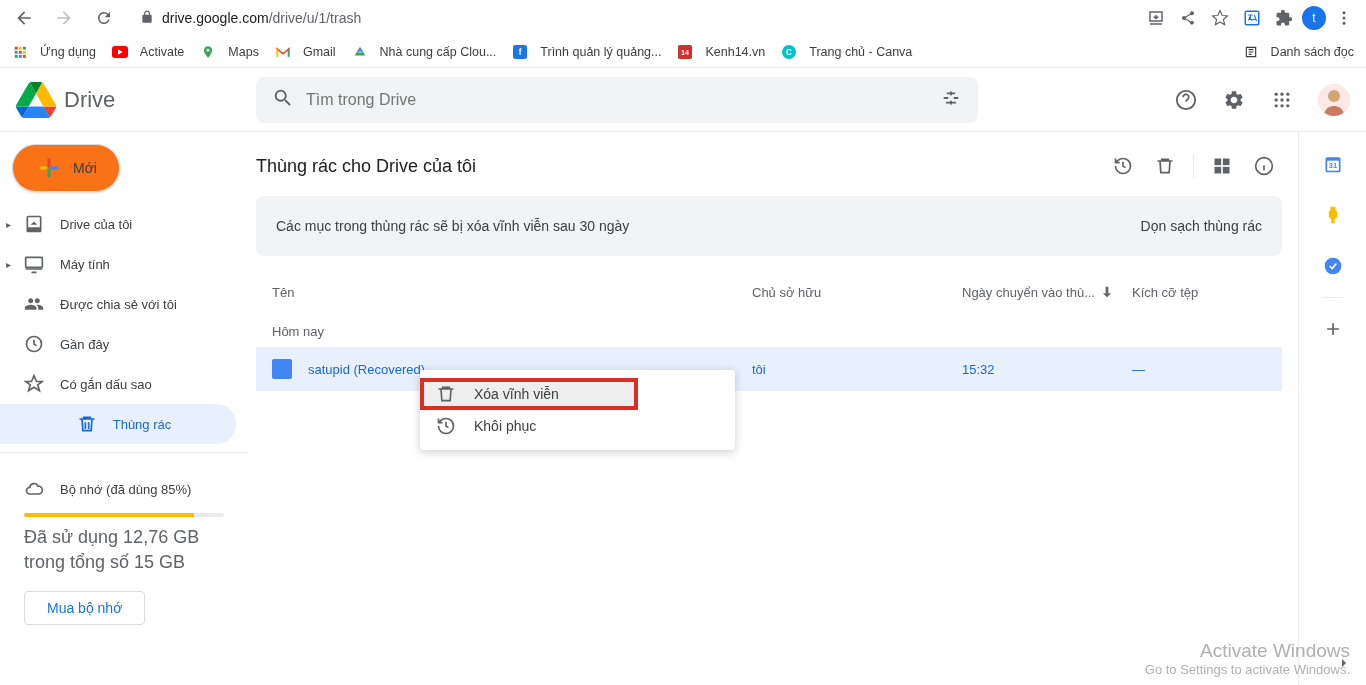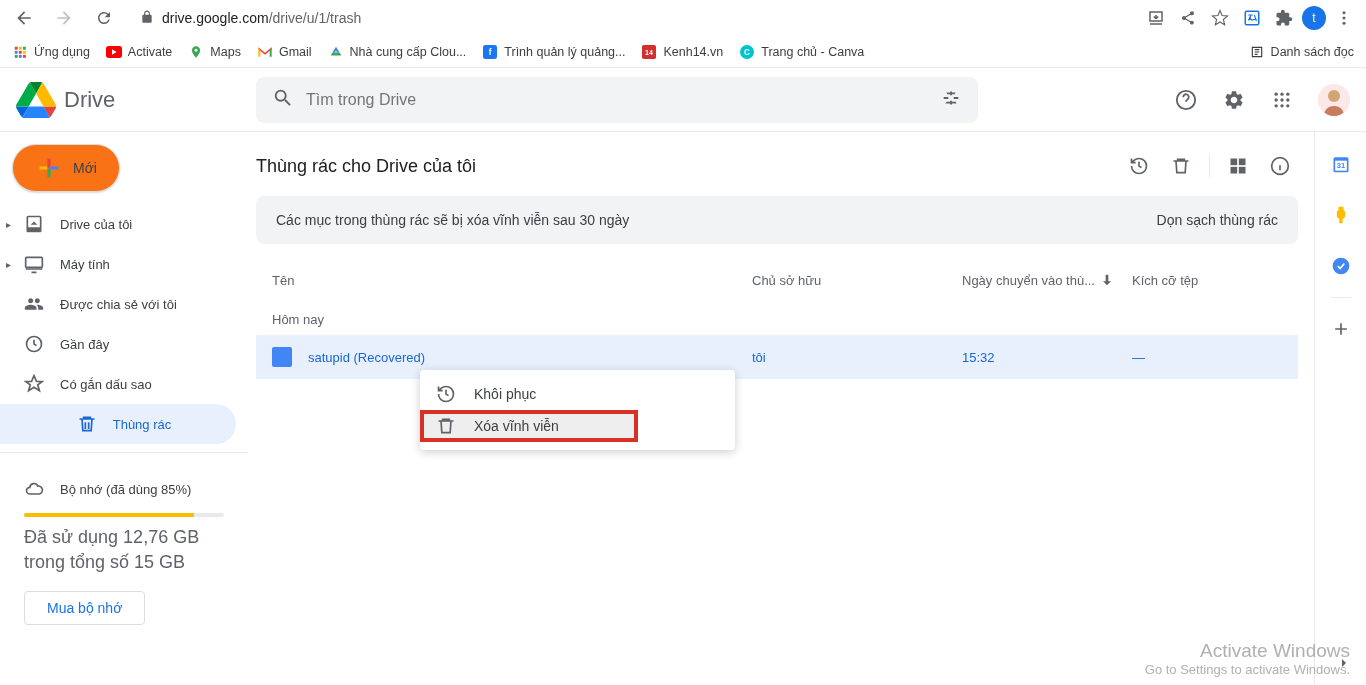--- a/index.html
+++ b/index.html
@@ -12,21 +12,21 @@
 .url-bar { flex: 1; height: 28px; display: flex; align-items: center; gap: 8px; padding: 0 12px; font-size: 14px; color: #202124; }
 .lock-icon { color: #5f6368; }
 .url-text { color: #5f6368; }
 .url-text .domain { color: #202124; }
 .chrome-actions { display: flex; gap: 4px; align-items: center; }
 .chrome-icon { width: 28px; height: 28px; display: flex; align-items: center; justify-content: center; color: #5f6368; cursor: pointer; }
 .avatar-small { width: 24px; height: 24px; border-radius: 50%; background: #1a73e8; color: #fff; display: flex; align-items: center; justify-content: center; font-size: 12px; font-weight: 500; }
 
 
 .bookmarks-bar { height: 32px; display: flex; align-items: center; padding: 0 12px; gap: 16px; border-bottom: 1px solid #e8eaed; }
-.bookmark { display: flex; align-items: center; gap: 6px; font-size: 12.5px; color: #3c4043; cursor: pointer; }
+.bookmark { display: flex; align-items: center; gap: 12px; font-size: 12.5px; color: #3c4043; cursor: pointer; }
 .bookmark-icon { width: 16px; height: 16px; display: flex; align-items: center; justify-content: center; }
 .bookmarks-right { margin-left: auto; display: flex; gap: 12px; }
 
 
 .drive-header { height: 64px; display: flex; align-items: center; padding: 0 16px; gap: 8px; border-bottom: 1px solid #e8eaed; }
 .drive-logo { display: flex; align-items: center; gap: 8px; width: 232px; }
 .drive-logo-text { font-size: 22px; color: #5f6368; }
 .search-box { flex: 1; max-width: 722px; height: 46px; background: #f1f3f4; border-radius: 8px; display: flex; align-items: center; padding: 0 16px; gap: 12px; }
 .search-input { flex: 1; border: none; background: transparent; font-size: 16px; outline: none; color: #5f6368; }
 .header-actions { margin-left: auto; display: flex; gap: 8px; align-items: center; }
@@ -54,21 +54,21 @@
 .buy-btn { margin-top: 16px; padding: 8px 22px; border: 1px solid #dadce0; background: #fff; color: #1a73e8; font-size: 14px; border-radius: 4px; cursor: pointer; font-weight: 500; }
 
 
 .content { flex: 1; padding: 16px 16px 16px 8px; overflow: hidden; position: relative; }
 .content-header { display: flex; align-items: center; justify-content: space-between; margin-bottom: 12px; }
 .content-title { font-size: 18px; color: #202124; }
 .content-tools { display: flex; gap: 6px; align-items: center; }
 .tool-btn { width: 36px; height: 36px; display: flex; align-items: center; justify-content: center; color: #5f6368; cursor: pointer; border-radius: 50%; }
 .tool-divider { width: 1px; height: 24px; background: #e8eaed; margin: 0 4px; }
 
-.banner { background: #f1f3f4; border-radius: 8px; padding: 16px 20px; display: flex; justify-content: space-between; align-items: center; margin-bottom: 16px; font-size: 14px; }
+.banner { background: #f1f3f4; border-radius: 8px; padding: 22px 20px; display: flex; justify-content: space-between; align-items: center; margin-bottom: 16px; font-size: 14px; }
 .banner-text { color: #3c4043; }
 .banner-action { color: #3c4043; font-size: 14px; cursor: pointer; }
 
 .table-header { display: flex; padding: 0 16px; height: 40px; align-items: center; font-size: 13px; color: #5f6368; font-weight: 500; }
 .col-name { flex: 0 0 480px; }
 .col-owner { flex: 0 0 210px; }
 .col-date { flex: 0 0 170px; display: flex; align-items: center; gap: 4px; }
 .col-size { flex: 1; }
 
 .section-label { font-size: 13px; color: #5f6368; font-weight: 500; padding: 12px 16px 8px; }
@@ -78,21 +78,21 @@
 .file-icon { width: 20px; height: 20px; background: #4285f4; border-radius: 2px; display: flex; align-items: center; justify-content: center; }
 .col-size .dash { color: #1967d2; }
 
 
 .context-menu { position: absolute; left: 420px; top: 370px; width: 315px; background: #fff; border-radius: 4px; box-shadow: 0 2px 10px rgba(0,0,0,.2); padding: 8px 0; z-index: 100; }
 .menu-item { height: 32px; display: flex; align-items: center; padding: 0 16px; gap: 18px; font-size: 14px; color: #3c4043; cursor: pointer; }
 .menu-item.highlighted { background: #eeeeee; border: 4px solid #d93025; padding: 0 12px; width: 218px; }
 .menu-icon { width: 20px; height: 20px; color: #5f6368; display: flex; align-items: center; justify-content: center; }
 
 
-.side-panel { width: 52px; border-left: 1px solid #e8eaed; display: flex; flex-direction: column; align-items: center; padding-top: 12px; gap: 11px; }
+.side-panel { width: 68px; border-left: 1px solid #e8eaed; display: flex; flex-direction: column; align-items: center; padding-top: 12px; gap: 11px; }
 .side-icon { width: 40px; height: 40px; display: flex; align-items: center; justify-content: center; cursor: pointer; border-radius: 50%; }
 
 
 .activate { position: absolute; right: 16px; bottom: 8px; text-align: right; color: #b0b0b0; }
 .activate-title { font-size: 19px; }
 .activate-sub { font-size: 13px; }
 
 .chevron-btn { position: absolute; right: 8px; bottom: 8px; width: 28px; height: 28px; display: flex; align-items: center; justify-content: center; color: #5f6368; }
 </style>
 </head>
@@ -477,36 +477,36 @@
     <div style="height:1px;width:20px;background:#e8eaed"></div>
     <div class="side-icon">
         <svg width="20" height="20" viewBox="0 0 24 24" fill="#5f6368">
           <path d="M11 5h2v14h-2zM5 11h14v2H5z"></path>
         </svg>
       </div>
   </div>
 </div>
 
 <div class="context-menu">
+  <div class="menu-item highlighted">
+    <span class="menu-icon">
+        <svg width="20" height="20" viewBox="0 0 24 24" fill="none" stroke="currentColor" stroke-width="2">
+          <path d="M3 6h18M8 6V4h8v2M6 6l1 14h10l1-14"></path>
+        </svg>
+      </span>
+    <span>Xóa vĩnh viễn</span>
+  </div>
   <div class="menu-item">
     <span class="menu-icon">
         <svg width="20" height="20" viewBox="0 0 24 24" fill="none" stroke="currentColor" stroke-width="2">
           <path d="M3 12a9 9 0 109-9 9 9 0 00-6 2.3L3 8m0-5v5h5M12 7v5l3 2"></path>
         </svg>
       </span>
     <span>Khôi phục</span>
   </div>
-  <div class="menu-item highlighted">
-    <span class="menu-icon">
-        <svg width="20" height="20" viewBox="0 0 24 24" fill="none" stroke="currentColor" stroke-width="2">
-          <path d="M3 6h18M8 6V4h8v2M6 6l1 14h10l1-14"></path>
-        </svg>
-      </span>
-    <span>Xóa vĩnh viễn</span>
-  </div>
 </div>
 
 <div class="activate">
   <div class="activate-title">Activate Windows</div>
   <div class="activate-sub">Go to Settings to activate Windows.</div>
 </div>
 
 <div class="chevron-btn">
     <svg width="16" height="16" viewBox="0 0 24 24" fill="currentColor">
       <path d="M9 6l6 6-6 6z"></path>

